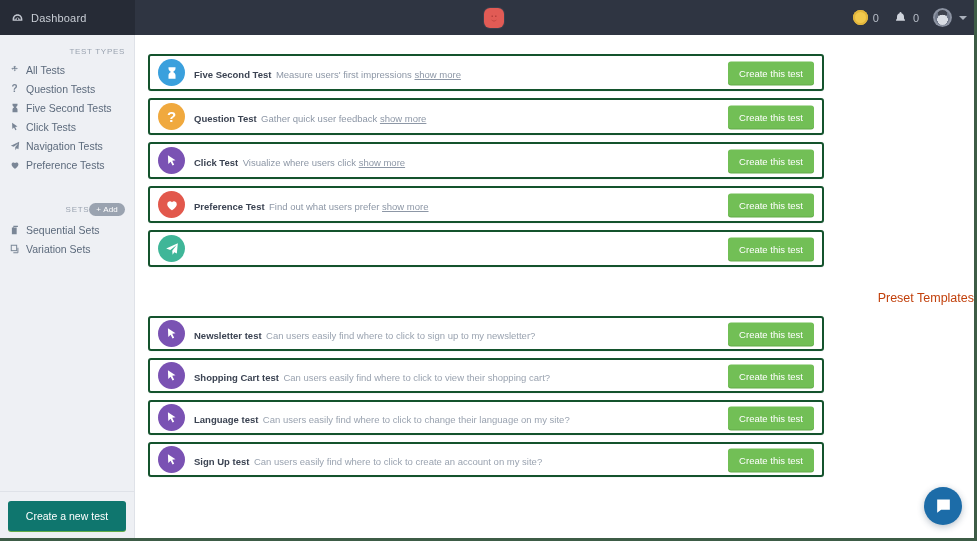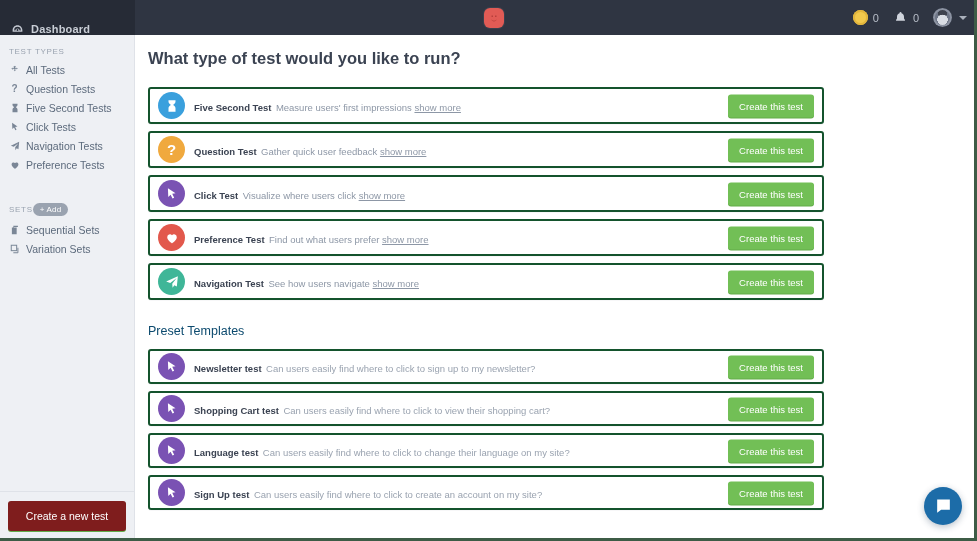--- a/index.html
+++ b/index.html
@@ -21,24 +21,23 @@
   
   .topbar {
     position: absolute; top: 0; left: 0;
     width: 977px; height: 35px;
     background: #2f3542;
     display: flex; align-items: center;
   }
   .topbar-left {
     width: 135px; height: 35px;
     background: #262b36;
-    display: flex; align-items: flex-end;
+    display: flex; align-items: center;
     padding-left: 11px; gap: 7px;
     flex: 0 0 auto;
-    font-weight: bold;
   }
   .dash-icon { width: 13px; height: 13px; color: #c3c8d1; display:block; }
   .dash-label {
     font-size: 11px; color: #c9ced6; letter-spacing: .2px;
   }
   .topbar-mid {
     flex: 1 1 auto; height: 35px;
     display: flex; align-items: center; justify-content: center;
   }
   .brand-mark {
@@ -70,21 +69,21 @@
   .caret { width: 0; height: 0; border-left: 4px solid transparent; border-right: 4px solid transparent; border-top: 4px solid #aab0bb; margin-left: 2px; }
 
   
   .sidebar {
     position: absolute; top: 35px; left: 0;
     width: 135px; height: 506px;
     background: #eef0f4;
     border-right: 1px solid #dfe2e8;
   }
   .side-section-hdr {
-    display: flex; align-items: center; justify-content: flex-start;
+    display: flex; align-items: center; justify-content: flex-end;
     padding: 12px 9px 5px 9px;
   }
   .side-section-title {
     font-size: 8px; letter-spacing: .7px;
     color: #9aa3b0; text-transform: uppercase;
   }
   .add-chip {
     background: #9aa3b0; color: #fff;
     font-size: 8px; border-radius: 9px;
     padding: 2px 7px; letter-spacing: .2px;
@@ -103,21 +102,21 @@
   .side-item .si-ic .qm { font-size: 10px; font-weight: bold; line-height: 1; }
   .sets-gap { height: 16px; }
   .new-test-wrap {
     position: absolute; bottom: 0; left: 0;
     width: 134px; padding: 9px 8px 10px 8px;
     border-top: 1px solid #dfe2e8;
     background: #eef0f4;
   }
   .btn-new-test {
     display: block; width: 100%; border: 0;
-    background: #7f1d1d; color: #fff;
+    background: #0f766e; color: #fff;
     font-family: inherit; font-size: 10.5px;
     padding: 9px 0; border-radius: 3px;
     cursor: pointer; box-shadow: 0 1px 0 #63ab49;
   }
 
   
   .main {
     position: absolute; top: 35px; left: 136px;
     width: 838px; height: 506px;
     background: #fff;
@@ -154,22 +153,23 @@
   .btn-create {
     position: absolute; right: 8px; top: 50%;
     transform: translateY(-50%);
     border: 0; background: #72bf56; color: #fff;
     font-family: inherit; font-size: 9.5px;
     padding: 6px 11px; border-radius: 3px;
     cursor: pointer; white-space: nowrap;
     box-shadow: 0 1px 0 #63ab49;
   }
   .section-sub {
-    font-size: 12.5px; color: #0c4a6e;
+    font-size: 12.5px; color: #c2410c;
     padding: 17px 0 0 12px;
+    text-align: right;
   }
   .cards.presets { padding-top: 11px; }
   .card.preset { height: 35px; }
   .card.preset .card-desc { color: #9aa3b0; }
 
   
   .card.partial { margin-bottom: 0; }
 
   
   .chat-fab {
@@ -308,21 +308,20 @@
       </div>
     </div>
 
     <div class="new-test-wrap">
       <button class="btn-new-test">Create a new test</button>
     </div>
   </div>
 
   <div class="main">
 
-    <div class="page-title">What type of test would you like to run?</div>
 
     <div class="cards">
 
       <div class="card">
         <span class="card-icon" style="background:#3aa0dd">
           <svg viewBox="0 0 24 24" fill="currentColor">
               <path d="M6 2h12v2.2c0 2.3-1.6 4.2-3.6 5.1v1.4c2 .9 3.6 2.8 3.6 5.1V22H6v-6.2c0-2.3 1.6-4.2 3.6-5.1V9.3C7.6 8.4 6 6.5 6 4.2z"></path>
             </svg>
         </span>
         <span class="card-text">
@@ -367,24 +366,20 @@
           <span class="card-desc"><span>Find out what users prefer</span> <a class="show-more" href="#">show more</a></span>
         </span>
         <button class="btn-create">Create this test</button>
       </div>
 
       <div class="card">
         <span class="card-icon" style="background:#3fb698">
           <svg viewBox="0 0 24 24" fill="currentColor">
               <path d="M22 2L2 11.2l7 2.3L20 5.2l-7.6 10 .6 6.8 3-4.6 4.3 2.4z"></path>
             </svg>
-        </span>
-        <span class="card-text">
-          <span class="card-title">Navigation Test</span>
-          <span class="card-desc"><span>See how users navigate</span> <a class="show-more" href="#">show more</a></span>
         </span>
         <button class="btn-create">Create this test</button>
       </div>
     </div>
 
     <div class="section-sub">Preset Templates</div>
 
     <div class="cards presets">
 
       <div class="card preset">

